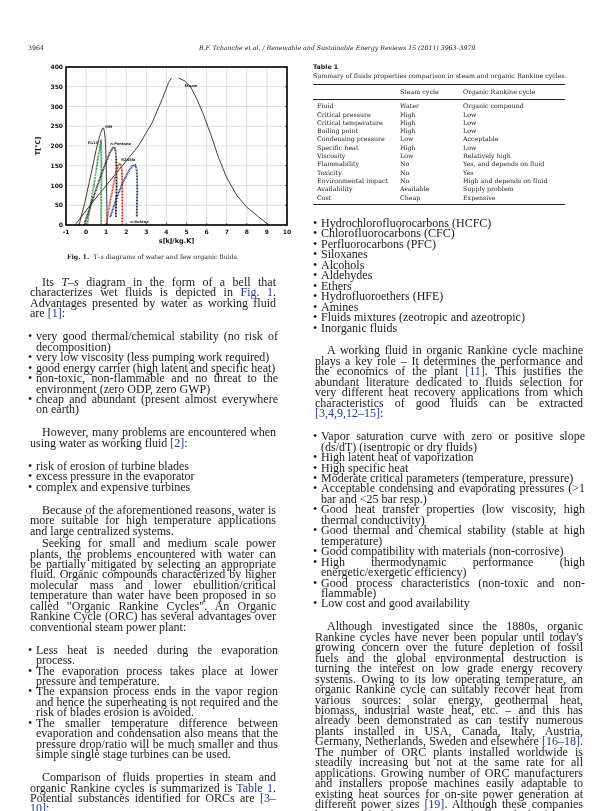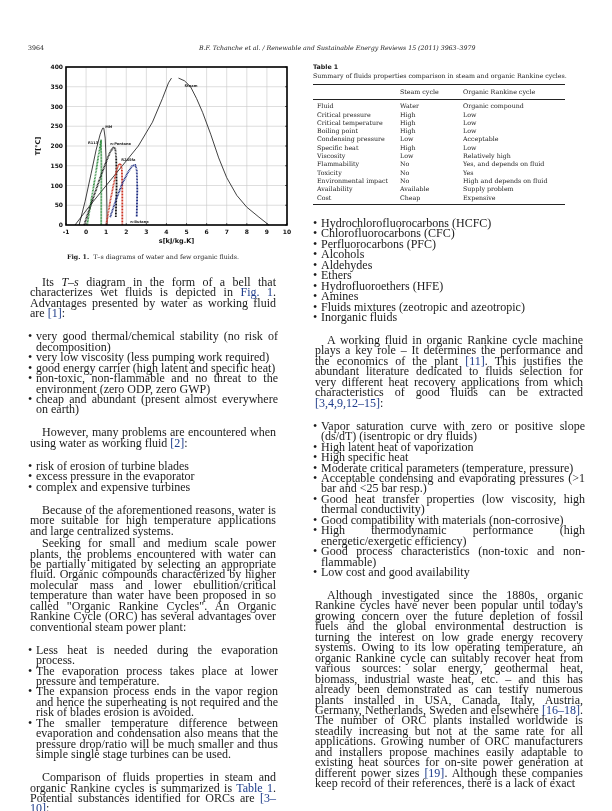--- a/index.html
+++ b/index.html
@@ -248,40 +248,42 @@
         <td class="">Expensive</td>
       </tr>
     </tbody>
 </table>
 
 <div class="col col-right" style="top:218px;">
   <ul id="subs-cont">
       <li>Hydrochlorofluorocarbons (HCFC)</li>
       <li>Chlorofluorocarbons (CFC)</li>
       <li>Perfluorocarbons (PFC)</li>
+      <li>Siloxanes</li>
       <li>Alcohols</li>
       <li>Aldehydes</li>
       <li>Ethers</li>
       <li>Hydrofluoroethers (HFE)</li>
       <li>Amines</li>
       <li>Fluids mixtures (zeotropic and azeotropic)</li>
       <li>Inorganic fluids</li>
     </ul>
   <div class="gap"></div>
   <p class="indent">
     <span>A working fluid in organic Rankine cycle machine plays a key role – It determines the performance and the economics of the plant </span><span class="link">[11]</span><span>. This justifies the abundant literature dedicated to fluids selection for very different heat recovery applications from which characteristics of good fluids can be extracted </span><span class="link">[3,4,9,12–15]</span><span>:</span>
   </p>
   <div class="gap"></div>
   <ul id="chars-list">
       <li>Vapor saturation curve with zero or positive slope (ds/dT) (isentropic or dry fluids)</li>
       <li>High latent heat of vaporization</li>
       <li>High specific heat</li>
       <li>Moderate critical parameters (temperature, pressure)</li>
       <li>Acceptable condensing and evaporating pressures (&gt;1 bar and &lt;25 bar resp.)</li>
       <li>Good heat transfer properties (low viscosity, high thermal conductivity)</li>
+      <li>Good thermal and chemical stability (stable at high temperature)</li>
       <li>Good compatibility with materials (non-corrosive)</li>
       <li>High thermodynamic performance (high energetic/exergetic efficiency)</li>
       <li>Good process characteristics (non-toxic and non-flammable)</li>
       <li>Low cost and good availability</li>
     </ul>
   <div class="gap"></div>
   <p class="indent">
     <span>Although investigated since the 1880s, organic Rankine cycles have never been popular until today's growing concern over the future depletion of fossil fuels and the global environmental destruction is turning the interest on low grade energy recovery systems. Owing to its low operating temperature, an organic Rankine cycle can suitably recover heat from various sources: solar energy, geothermal heat, biomass, industrial waste heat, etc. – and this has already been demonstrated as can testify numerous plants installed in USA, Canada, Italy, Austria, Germany, Netherlands, Sweden and elsewhere </span><span class="link">[16–18]</span><span>. The number of ORC plants installed worldwide is steadily increasing but not at the same rate for all applications. Growing number of ORC manufacturers and installers propose machines easily adaptable to existing heat sources for on-site power generation at different power sizes </span><span class="link">[19]</span><span>. Although these companies keep record of their references, there is a lack of exact</span>
   </p>
 </div>

